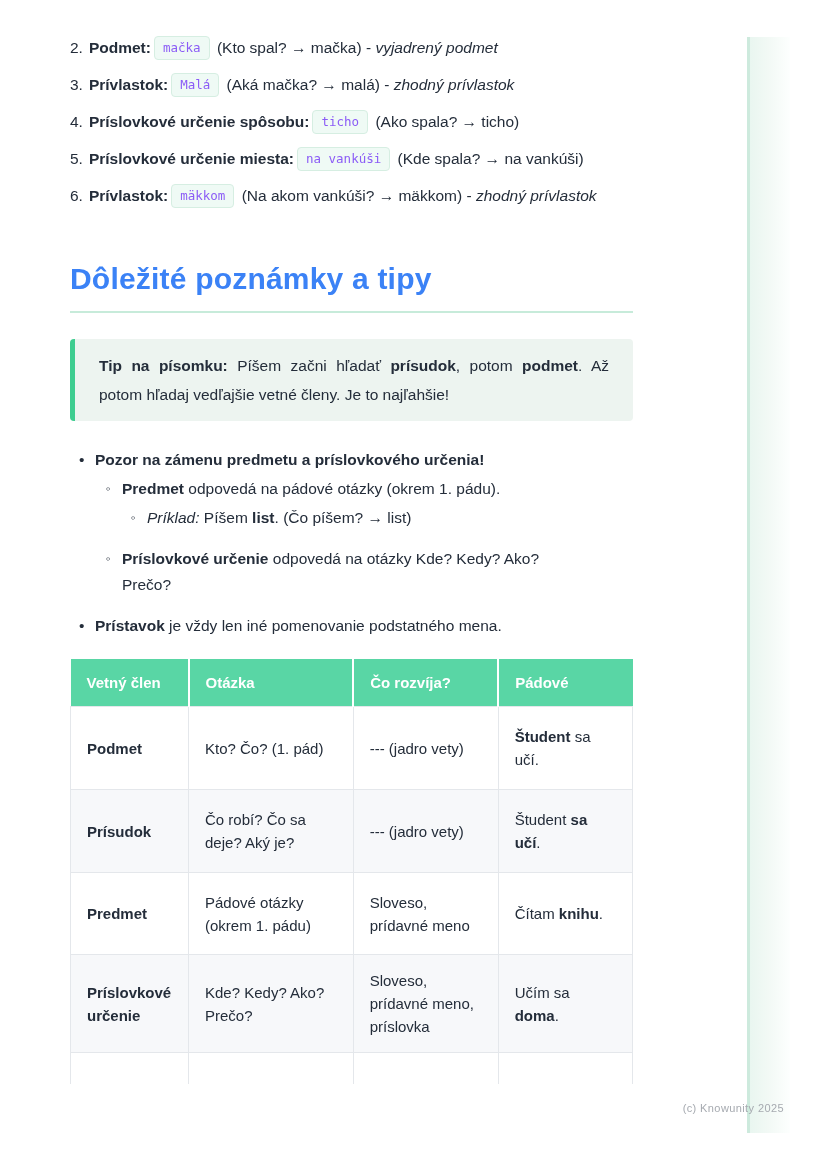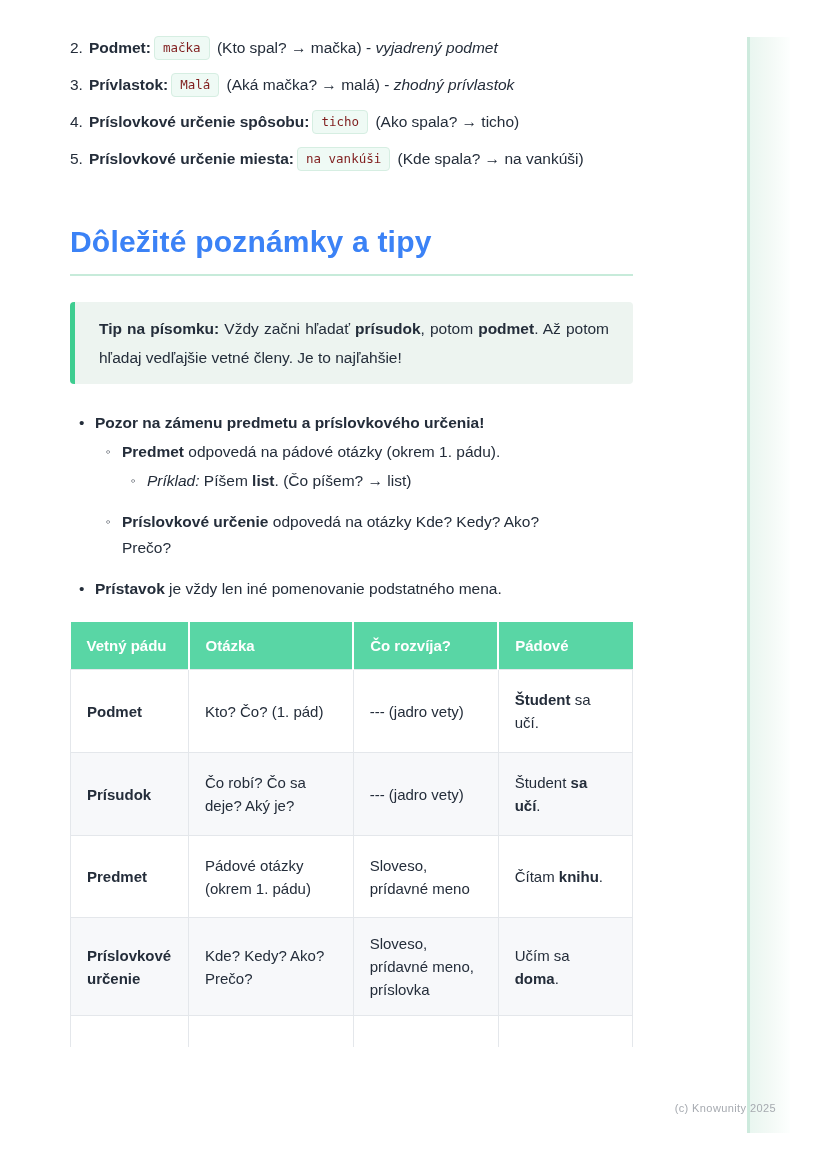--- a/index.html
+++ b/index.html
@@ -32,21 +32,21 @@
   }
   .num { margin-right: 6px; }
   
   .b { font-weight: 700; }
   .i { font-style: italic; }
   .code-badge {
     display: inline-block;
     font-family: "DejaVu Sans Mono", "Liberation Mono", monospace;
     font-size: 12.5px;
     line-height: 16px;
-    color: #7f1d1d;
+    color: #8b5cf6;
     background: #effaf5;
     border: 1px solid #d6eee2;
     border-radius: 4px;
     padding: 3px 8px;
     margin: 0 3px;
     vertical-align: 1px;
   }
   
   .section-title {
     margin-top: 54px;
@@ -124,21 +124,21 @@
     position: absolute;
     left: 747px;
     top: 37px;
     width: 43px;
     height: 1096px;
     background: linear-gradient(to right, #e9f6f0 0%, #f2f9f5 45%, #fdfffe 100%);
     border-left: 3px solid #cdeadd;
   }
   .watermark {
     position: absolute;
-    right: 52px;
+    right: 44px;
     top: 1102px;
     font-size: 11px;
     letter-spacing: 0.4px;
     color: #a6aab0;
     z-index: 2;
   }
 </style>
 </head>
 <body>
 
@@ -147,47 +147,48 @@
   <div class="edge-strip"></div>
   <div class="watermark">(c) Knowunity 2025</div>
 
   <div class="content">
 
     <ol class="numbered-list">
       <li class="n-item"><span class="num">2.</span><span><span class="b">Podmet:</span><span class="code-badge">mačka</span><span> (Kto spal? → mačka) - </span><span class="i">vyjadrený podmet</span></span></li>
       <li class="n-item"><span class="num">3.</span><span><span class="b">Prívlastok:</span><span class="code-badge">Malá</span><span> (Aká mačka? → malá) - </span><span class="i">zhodný prívlastok</span></span></li>
       <li class="n-item"><span class="num">4.</span><span><span class="b">Príslovkové určenie spôsobu:</span><span class="code-badge">ticho</span><span> (Ako spala? → ticho)</span></span></li>
       <li class="n-item"><span class="num">5.</span><span><span class="b">Príslovkové určenie miesta:</span><span class="code-badge">na vankúši</span><span> (Kde spala? → na vankúši)</span></span></li>
+      <li class="n-item"><span class="num">6.</span><span><span class="b">Prívlastok:</span><span class="code-badge">mäkkom</span><span> (Na akom vankúši? → mäkkom) - </span><span class="i">zhodný prívlastok</span></span></li>
     </ol>
 
     <h2 class="section-title">Dôležité poznámky a tipy</h2>
 
     <div class="tip-box">
-      <p><span class="b">Tip na písomku:</span><span> Vždy začni hľadať </span><span class="b">prísudok</span><span>, potom </span><span class="b">podmet</span><span>. Až potom hľadaj vedľajšie vetné členy. Je to najľahšie!</span></p>
+      <p><span class="b">Tip na písomku:</span><span> Píšem začni hľadať </span><span class="b">prísudok</span><span>, potom </span><span class="b">podmet</span><span>. Až potom hľadaj vedľajšie vetné členy. Je to najľahšie!</span></p>
     </div>
 
     <div class="notes">
       <div class="note-item l1"><span class="b">Pozor na zámenu predmetu a príslovkového určenia!</span></div>
       <div class="note-item l2"><span class="b">Predmet</span><span> odpovedá na pádové otázky (okrem 1. pádu).</span></div>
       <div class="note-item l3"><span class="i">Príklad:</span><span> Píšem </span><span class="b">list</span><span>. (Čo píšem? → list)</span></div>
       <div class="note-item l2 gap"><span class="b">Príslovkové určenie</span><span> odpovedá na otázky Kde? Kedy? Ako? Prečo?</span></div>
       <div class="note-item l1 gap"><span class="b">Prístavok</span><span> je vždy len iné pomenovanie podstatného mena.</span></div>
     </div>
 
     <div class="table-clip">
       <table class="grammar">
         <colgroup>
           <col style="width:21%">
           <col style="width:29.3%">
           <col style="width:25.8%">
           <col style="width:23.9%">
         </colgroup>
         <thead>
           <tr>
-            <th>Vetný pádu</th>
+            <th>Vetný člen</th>
             <th>Otázka</th>
             <th>Čo rozvíja?</th>
             <th>Pádové</th>
           </tr>
         </thead>
         <tbody>
           <tr style="height:83px">
             <td><span class="b">Podmet</span></td>
             <td><span>Kto? Čo? (1. pád)</span></td>
             <td><span>--- (jadro vety)</span></td>

